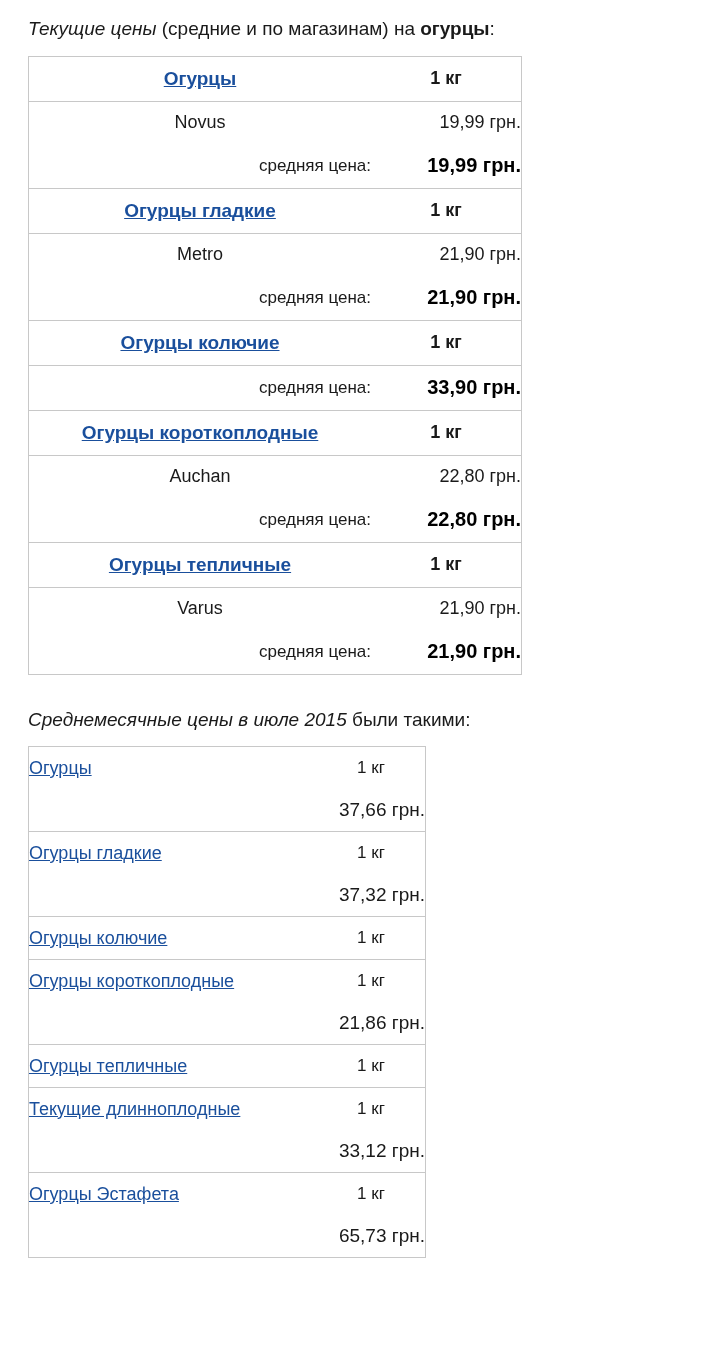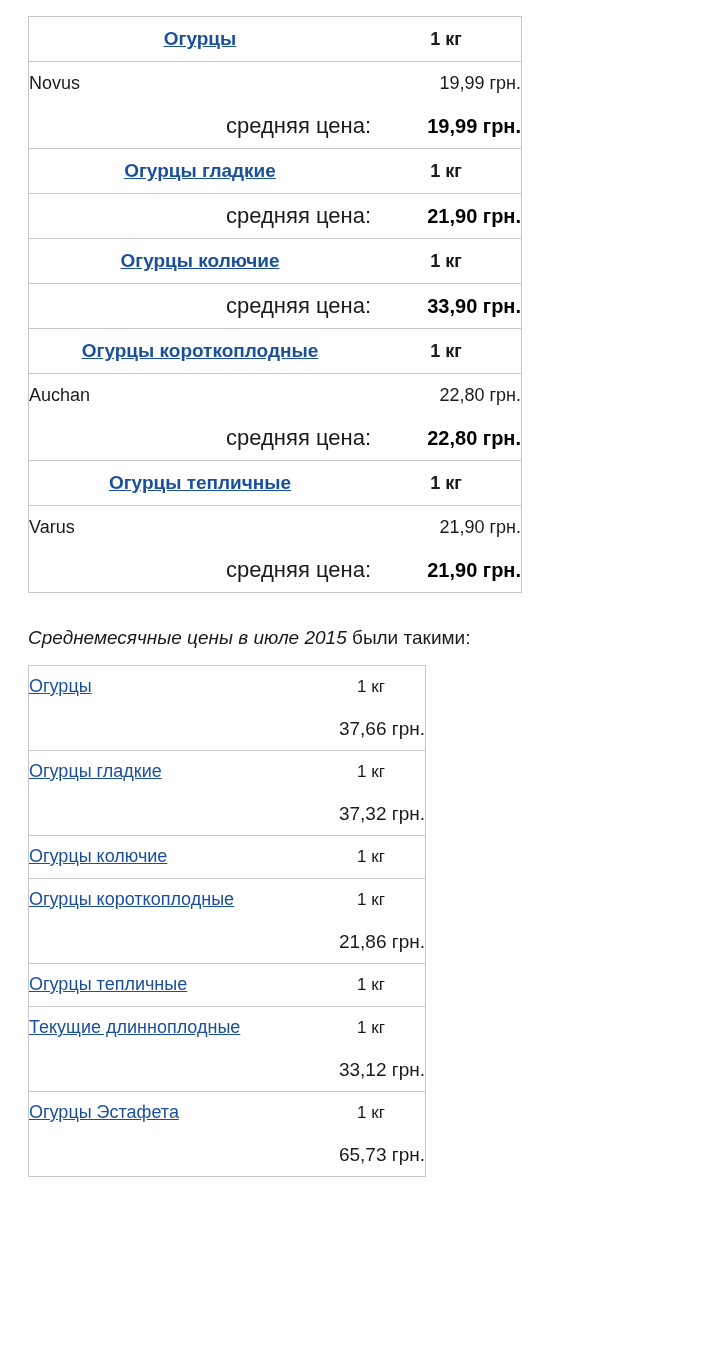--- a/index.html
+++ b/index.html
@@ -71,34 +71,34 @@
     font-weight: bold;
     font-size: 18px;
     width: 150px;
   }
   .shop-row td {
     height: 42px;
     font-size: 18px;
   }
   .shop-name {
     padding-left: 30px;
-    text-align: left;
+    text-align: center;
     color: #1a1a1a;
   }
   .shop-price {
     text-align: right;
     padding-right: 12px;
     color: #1a1a1a;
   }
   .avg-row td {
     height: 44px;
   }
   .avg-label {
     text-align: right;
-    font-size: 22px;
+    font-size: 17px;
     padding-right: 10px;
     color: #1a1a1a;
   }
   .avg-value {
     text-align: right;
     font-size: 20px;
     font-weight: bold;
     padding-right: 12px;
     color: #000;
   }
@@ -147,20 +147,23 @@
     color: #1a1a1a;
     margin-left: 20px;
   }
   .spacer-32 { height: 32px; }
 </style>
 </head>
 <body>
 
 <div class="page">
 
+  <p class="intro">
+    <span class="it">Текущие цены</span><span> (средние и по магазинам) на </span><span class="bd">огурцы</span><span>:</span>
+  </p>
 
   <table class="cur-table">
     <tbody>
 
       <tr class="cur-head">
         <td class="cur-head-name">
           <a href="#">Огурцы</a>
         </td>
         <td class="cur-head-unit">1 кг</td>
       </tr>
@@ -172,20 +175,24 @@
         <td class="avg-label">средняя цена:</td>
         <td class="avg-value">19,99 грн.</td>
       </tr>
 
       <tr class="cur-head">
         <td class="cur-head-name">
           <a href="#">Огурцы гладкие</a>
         </td>
         <td class="cur-head-unit">1 кг</td>
       </tr>
+      <tr class="shop-row">
+        <td class="shop-name">Metro</td>
+        <td class="shop-price">21,90 грн.</td>
+      </tr>
       <tr class="avg-row">
         <td class="avg-label">средняя цена:</td>
         <td class="avg-value">21,90 грн.</td>
       </tr>
 
       <tr class="cur-head">
         <td class="cur-head-name">
           <a href="#">Огурцы колючие</a>
         </td>
         <td class="cur-head-unit">1 кг</td>

